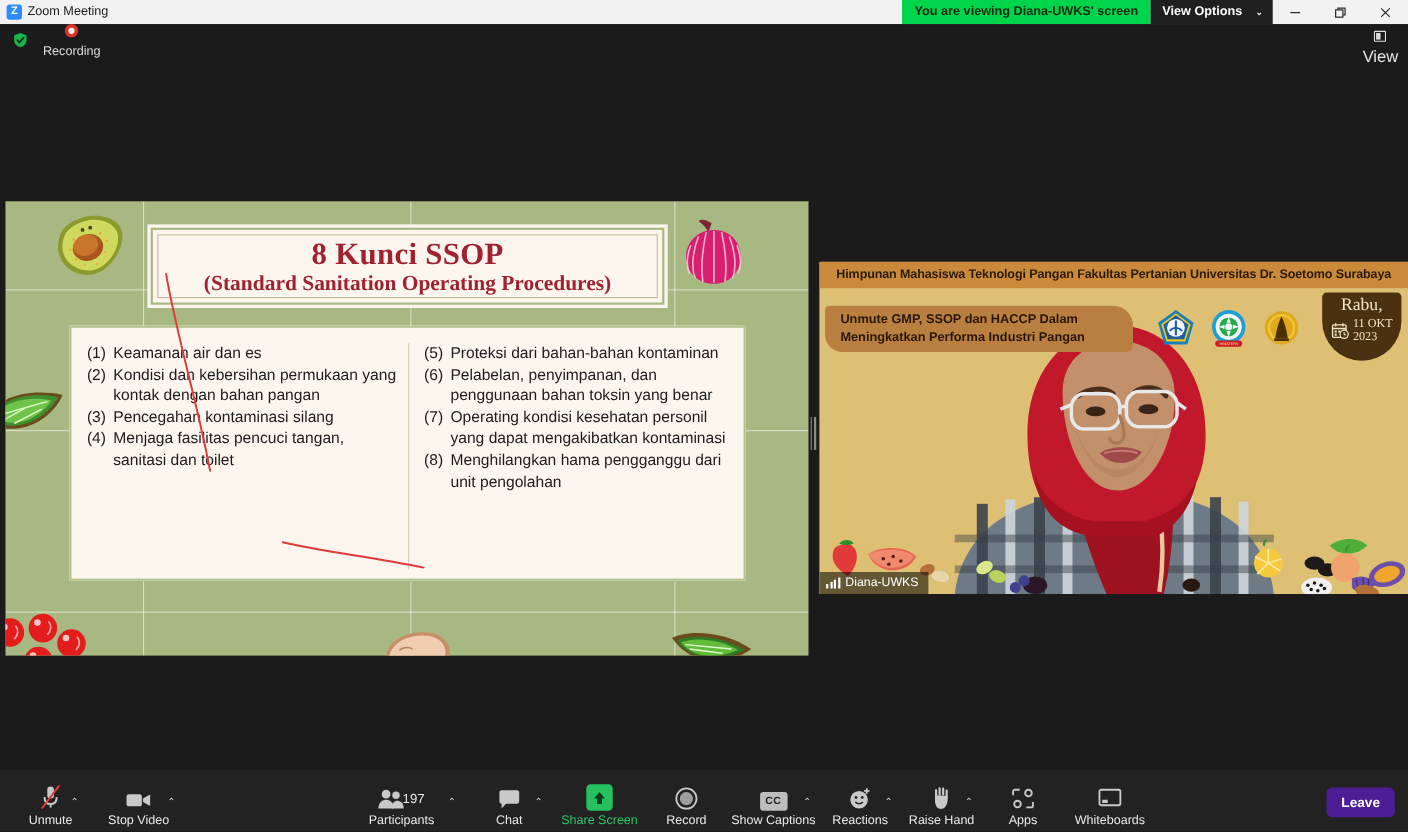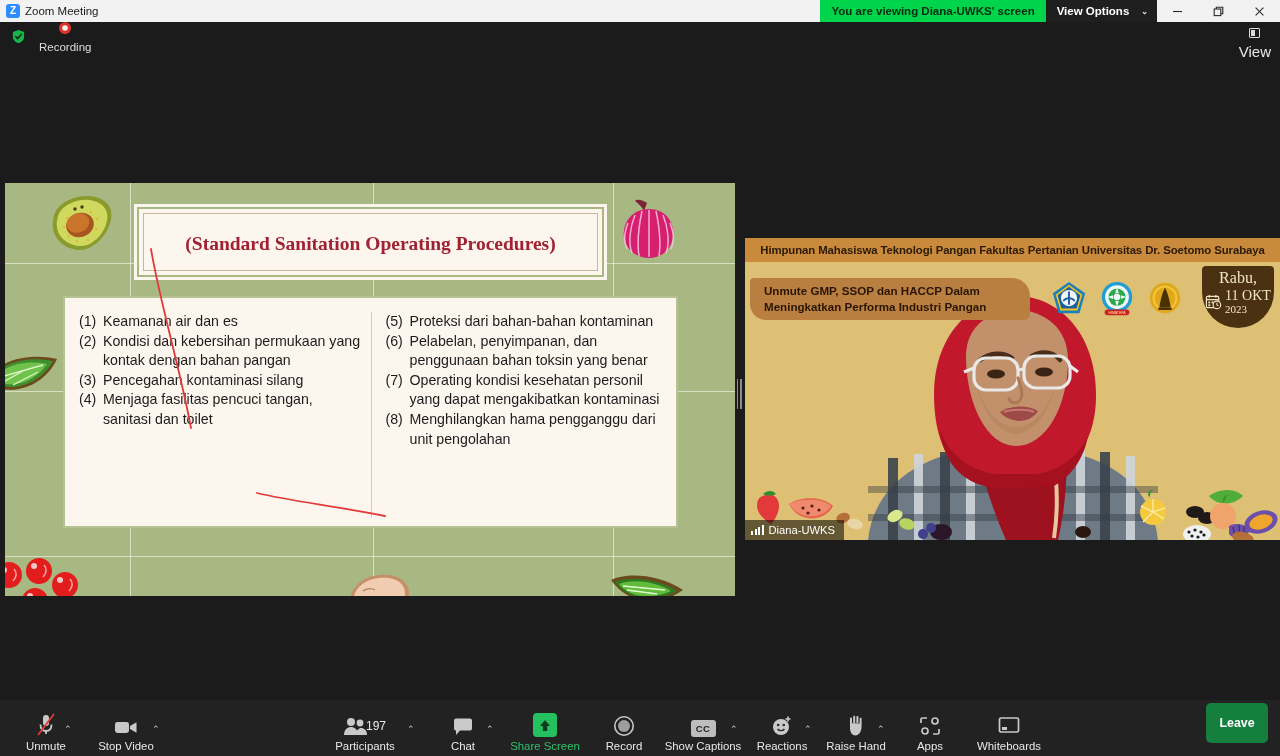--- a/index.html
+++ b/index.html
@@ -156,21 +156,21 @@
     background: #4a3111; border-radius: 4px 4px 36px 36px;
     display: flex; flex-direction: column; align-items: center;
     padding-top: 4px; overflow: hidden;
   }
   .db-day {
     font-family: "Liberation Serif", serif; font-size: 16px;
     color: #f3e6c4; line-height: 1;
   }
   .db-row { display: flex; align-items: center; gap: 3px; margin-top: 2px; }
   .db-dates { display: flex; flex-direction: column; align-items: flex-start; }
-  .db-d1 { font-family: "Liberation Serif", serif; font-size: 14px; color: #f3e6c4; line-height: 1.1; }
+  .db-d1 { font-family: "Liberation Serif", serif; font-size: 11px; color: #f3e6c4; line-height: 1.1; }
   .db-d2 { font-family: "Liberation Serif", serif; font-size: 11px; color: #f3e6c4; line-height: 1.1; }
 
   .person { position: absolute; left: 50%; bottom: 0; transform: translateX(-50%); }
 
   .food-strip { position: absolute; left: 0; bottom: 0; width: 100%; height: 58px; }
 
   .name-tag {
     position: absolute; left: 0; bottom: 0; height: 20px;
     background: rgba(0,0,0,.55); display: flex; align-items: center;
     gap: 5px; padding: 0 9px 0 6px;
@@ -191,22 +191,22 @@
   .tb-ico {
     height: 26px; display: flex; align-items: flex-end; justify-content: center;
   }
   .tb-lbl { font-size: 11.4px; margin-top: 3px; white-space: nowrap; color: #e8e8e8; text-align: right; }
   .tb-lbl.green { color: #2bc36a; }
   .caret {
     position: absolute; bottom: 22px; font-size: 9px; color: #cfcfcf;
     line-height: 1;
   }
   .leave-btn {
-    position: absolute; right: 12px; bottom: 13px; width: 62px; height: 40px;
-    background: #15803d; border-radius: 5px; color: #fff; font-size: 12.4px;
+    position: absolute; right: 12px; bottom: 13px; width: 62px; height: 27px;
+    background: #4c1d95; border-radius: 5px; color: #fff; font-size: 12.4px;
     font-weight: bold; display: flex; align-items: center; justify-content: center;
   }
   .share-ico-box {
     width: 24px; height: 24px; background: #25c05f; border-radius: 4px;
     display: flex; align-items: center; justify-content: center;
   }
   .cc-box {
     width: 25px; height: 17px; background: #bdbdbd; border-radius: 3px;
     color: #222; font-size: 9.5px; font-weight: bold; letter-spacing: .5px;
     display: flex; align-items: center; justify-content: center;
@@ -368,20 +368,21 @@
         <path d="M12 16 C24 11 48 13 64 23 C46 31 24 31 12 16 Z" fill="#63bb3c"></path>
         <g stroke="#e3ffd0" stroke-width="1.3" fill="none">
           <path d="M16 18 L58 22"></path>
             <path d="M20 22 L50 26"></path>
         </g>
       </svg>
     </div>
 
     <div class="slide-title-box">
       <div class="slide-title-inner">
+        <div class="slide-title">8 Kunci SSOP</div>
         <div class="slide-subtitle">(Standard Sanitation Operating Procedures)</div>
       </div>
     </div>
 
     <div class="slide-body">
       <div class="slide-cols">
         <div class="slide-col left">
           <div class="sl-item">
             <span class="sl-num">(1)</span>
             <span class="sl-txt">Keamanan air dan es</span>

